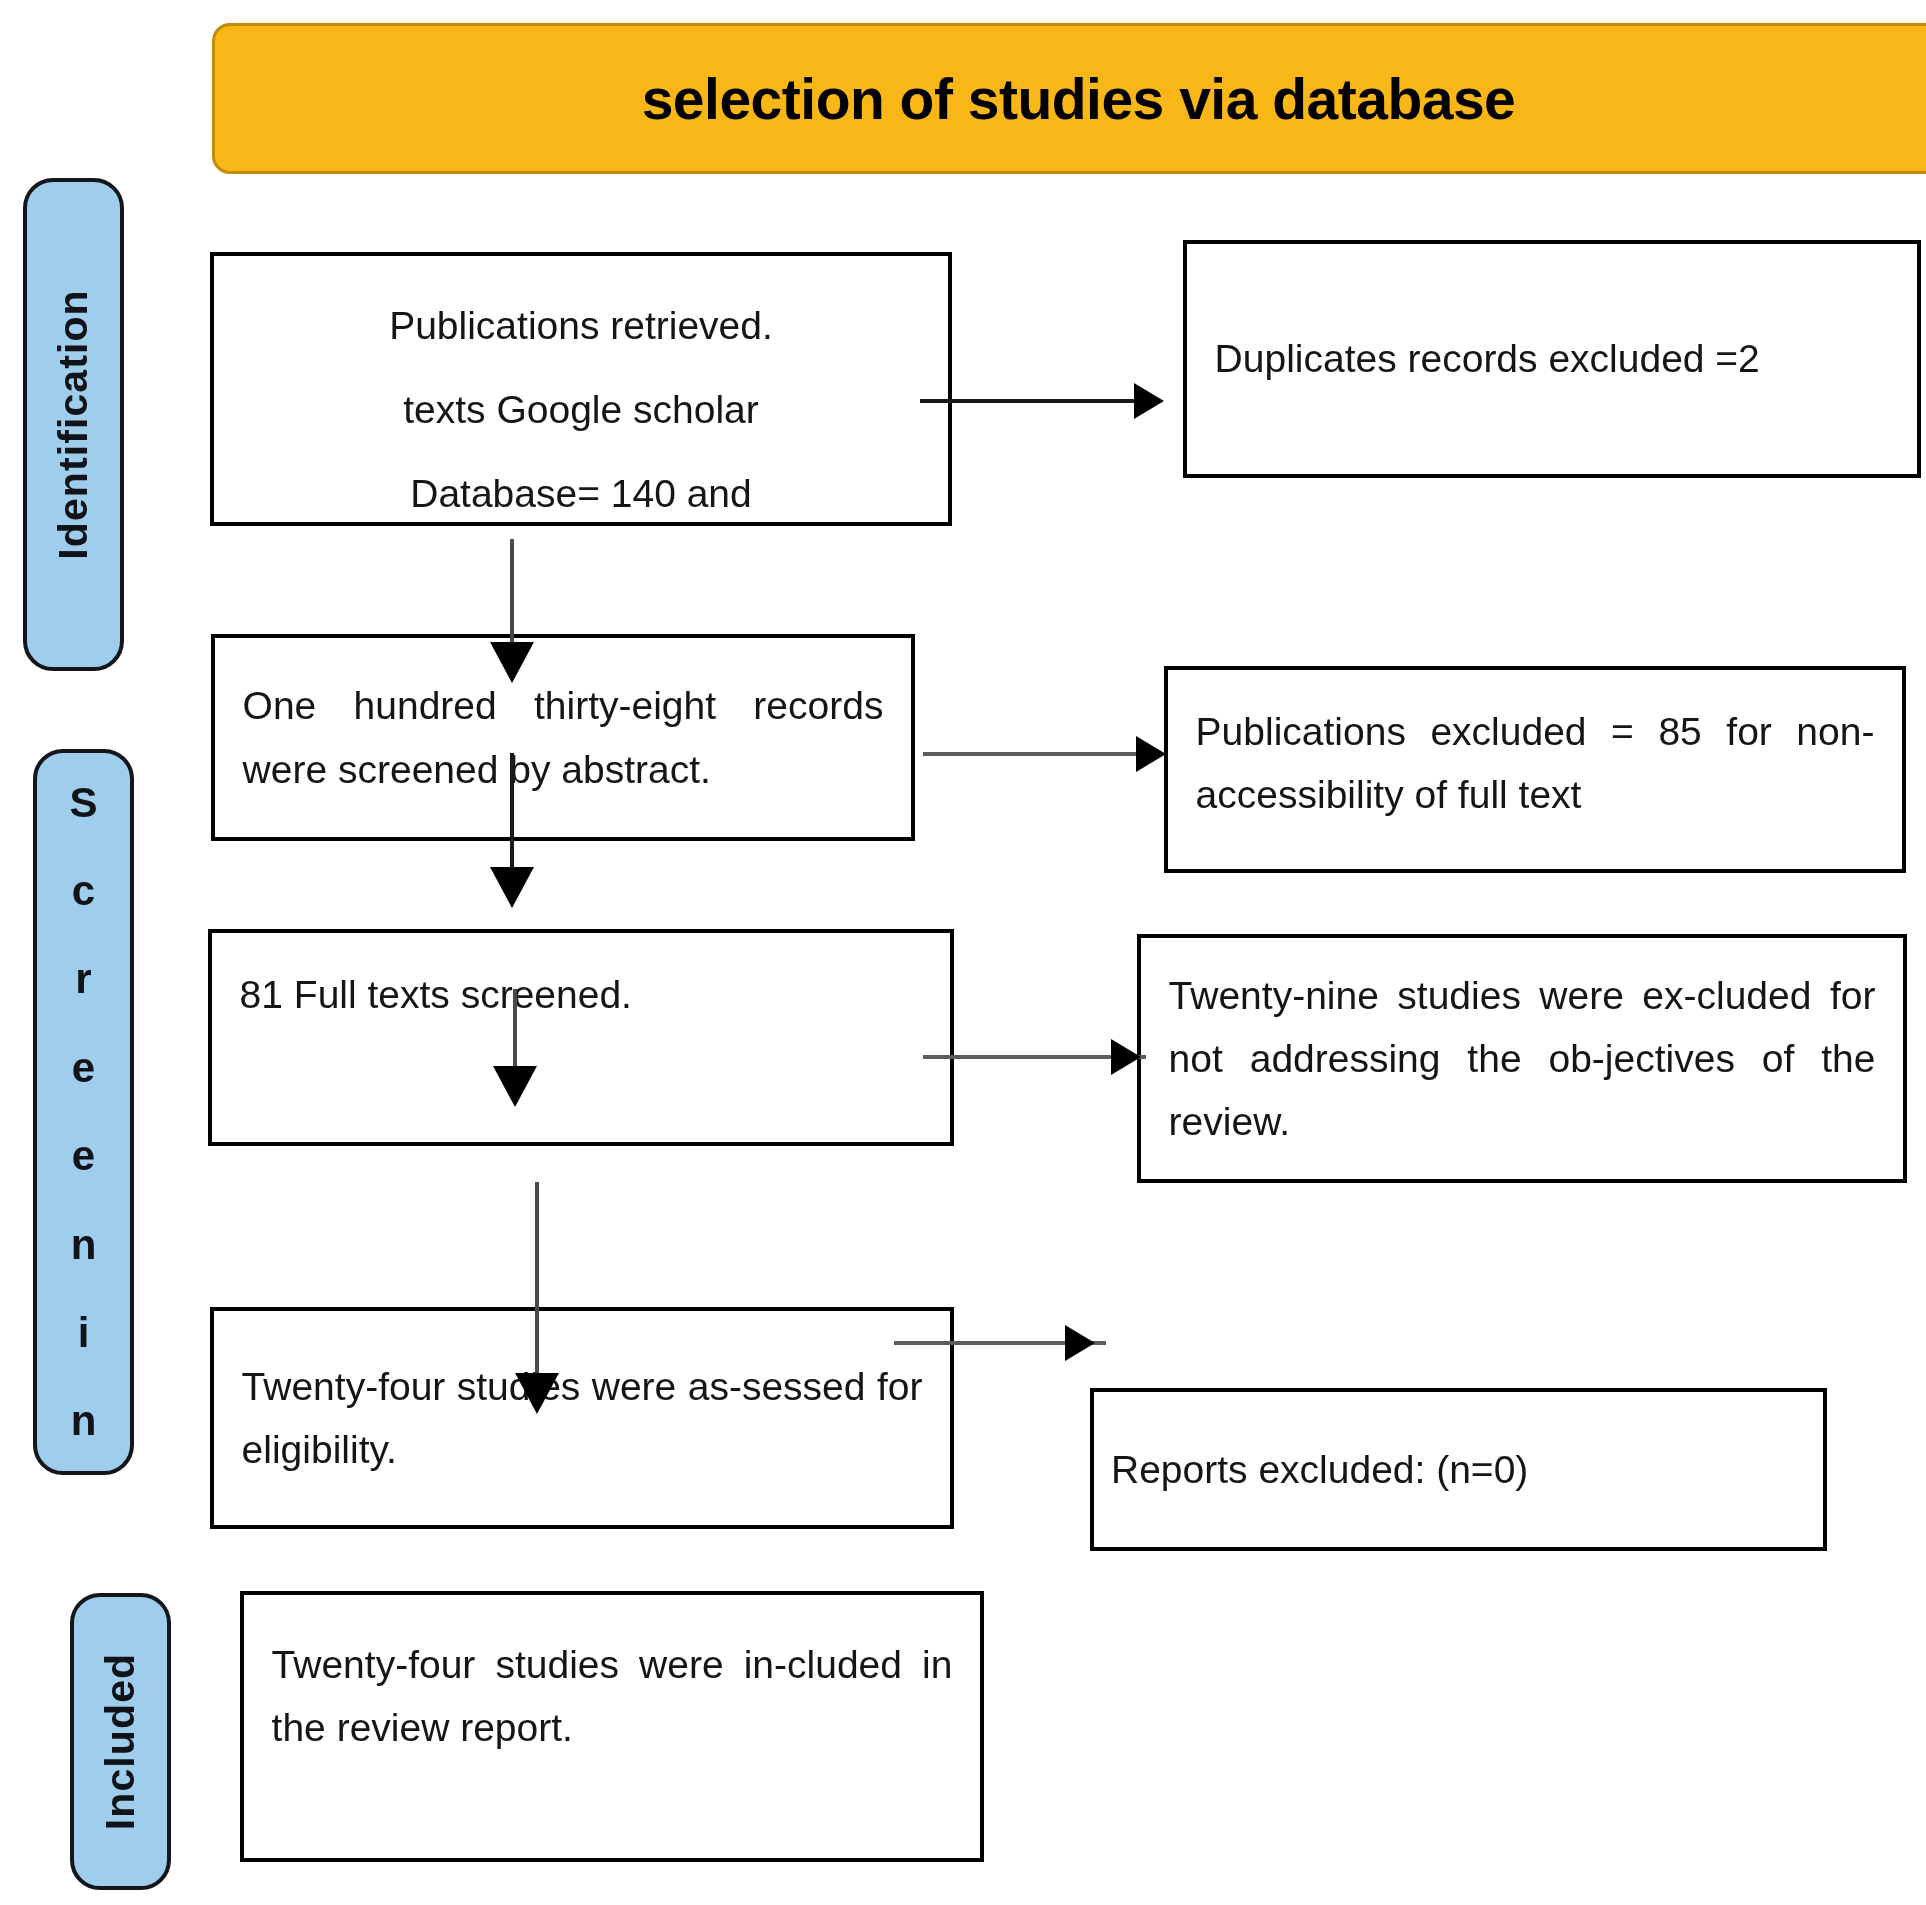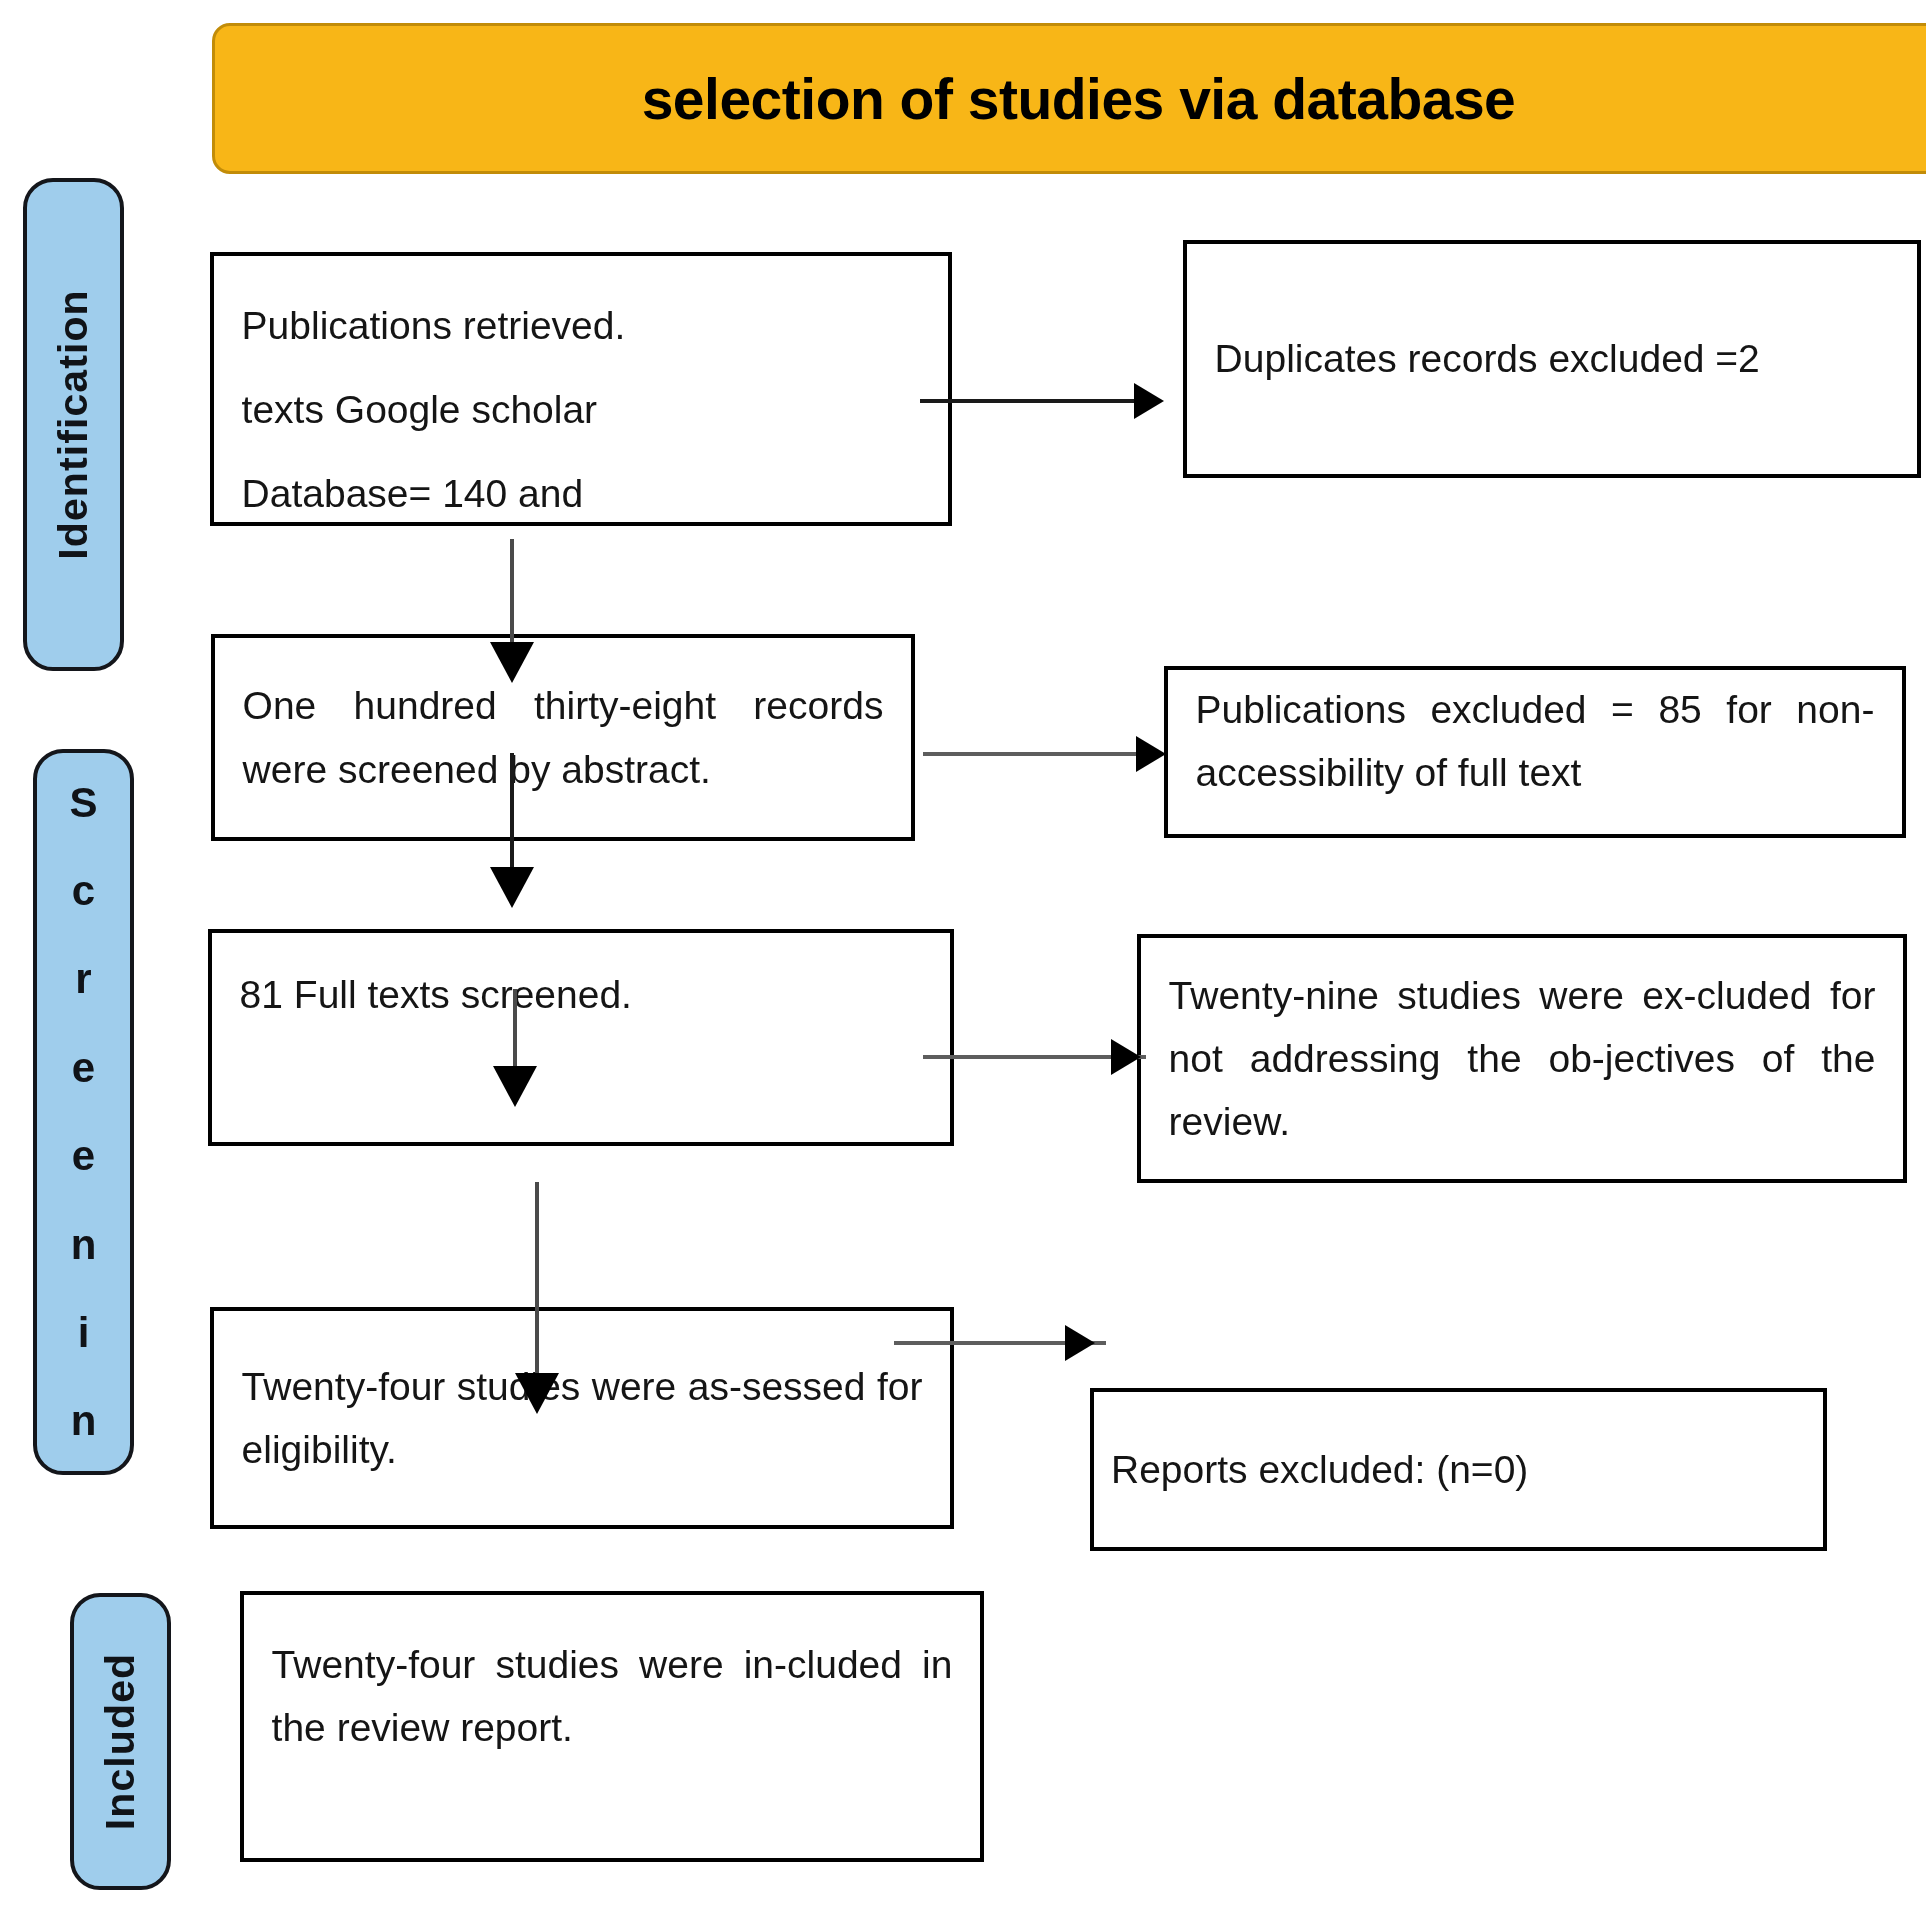--- a/index.html
+++ b/index.html
@@ -73,24 +73,24 @@
   .box p{
     margin:0;
     font-size:39px;
     line-height:1.62;
     color:#151515;
   }
   .box.justify p{ text-align:justify; text-align-last:left; }
   .box.loose p{ margin-bottom:21px; }
   .box.loose p:last-child{ margin-bottom:14px; }
 
-  #box-retrieved  { left:210px;  top:252px;  width:742px; height:274px; padding-top:38px;}
+  #box-retrieved  { left:210px;  top:252px;  width:742px; height:274px; padding-top:38px;text-align:center;}
   #box-duplicates { left:1183px; top:240px;  width:738px; height:238px; display:flex; align-items:center;}
   #box-screened   { left:211px;  top:634px; width:704px; height:207px; display:flex; align-items:center;}
-  #box-excluded85 { left:1164px; top:666px; width:742px; height:172px; display:flex; align-items:flex-end;}
+  #box-excluded85 { left:1164px; top:666px; width:742px; height:207px; display:flex; align-items:flex-start;}
   #box-fulltext   { left:208px;  top:929px; width:746px; height:217px;}
   #box-excluded29 { left:1137px; top:934px; width:770px; height:249px; display:flex; align-items:center;}
   #box-eligibility{ left:210px;  top:1307px; width:744px; height:222px; display:flex; align-items:center;}
   #box-reports0   { left:1090px; top:1388px; width:737px; height:163px; display:flex; align-items:center;padding-left:17px;}
   #box-included24 { left:240px;  top:1591px; width:744px; height:271px; padding-top:38px;}
 
   
   .hline{ position:absolute; background:#1a1a1a; height:3.7px; }
   .hline.grey{ background:#5d5d5d; }
   .vline{ position:absolute; background:#1a1a1a; width:3.7px; }

